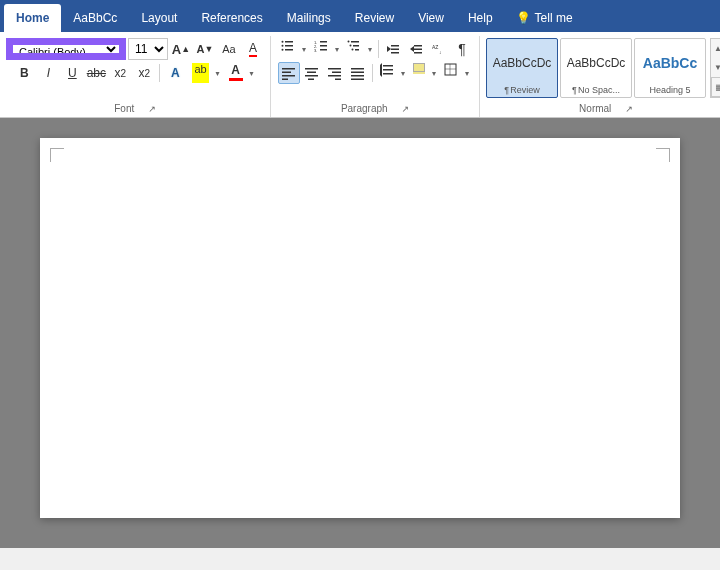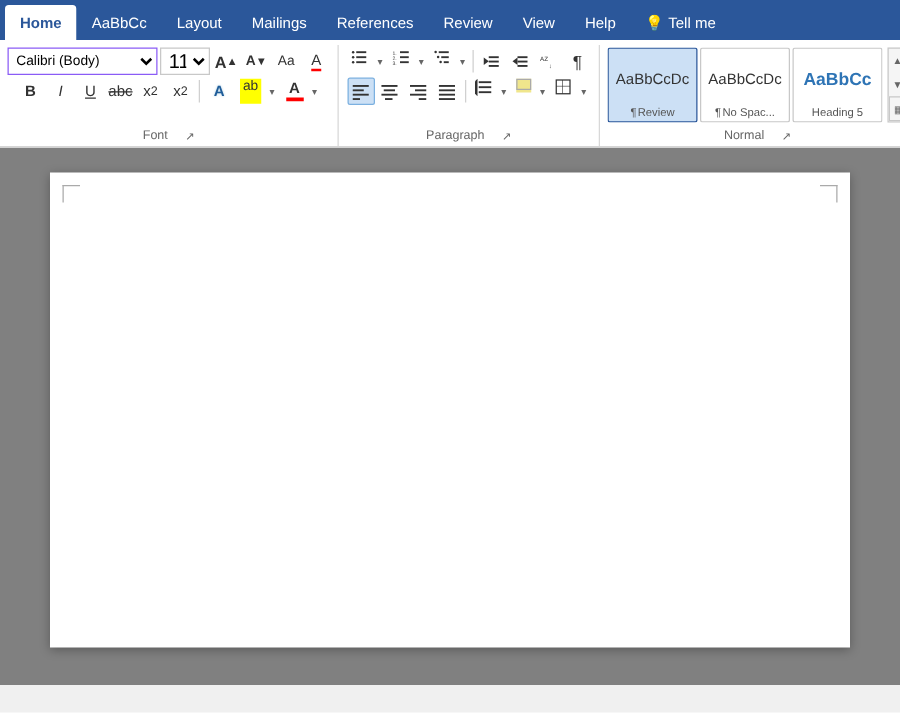--- a/index.html
+++ b/index.html
@@ -87,30 +87,30 @@
       display: flex;
       flex-direction: row;
       align-items: center;
       gap: 2px;
     }
 
     
     .font-select {
       height: 22px;
       font-size: 11px;
-      border: 1px solid #8b5cf6;
+      border: 7px solid #8b5cf6;
       background: white;
       padding: 0 2px;
       cursor: pointer;
       width: 120px;
     }
 
     .size-select {
       height: 22px;
-      font-size: 16px;
+      font-size: 12px;
       border: 1px solid #c8c8c8;
       background: white;
       padding: 0 2px;
       cursor: pointer;
       width: 40px;
     }
 
     
     .icon-btn {
       width: 22px;
@@ -289,22 +289,22 @@
       margin: 0 2px;
     }
   </style>
 </head>
 <body>
 
 <div class="ribbon-tabs">
   <div class="ribbon-tab active">Home</div>
   <div class="ribbon-tab">AaBbCc</div>
   <div class="ribbon-tab">Layout</div>
+  <div class="ribbon-tab">References</div>
   <div class="ribbon-tab">Mailings</div>
-  <div class="ribbon-tab">References</div>
   <div class="ribbon-tab">Review</div>
   <div class="ribbon-tab">View</div>
   <div class="ribbon-tab">Help</div>
   <div class="ribbon-tab" style="display:flex;align-items:center;gap:3px;">
     <span style="font-size:12px;">💡</span>
     <span>Tell me</span>
   </div>
 </div>
 
 <div class="ribbon-toolbar">

